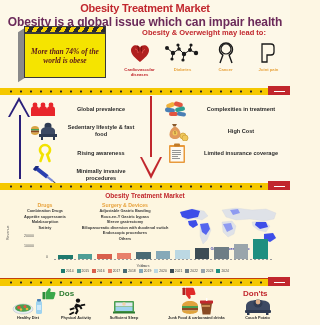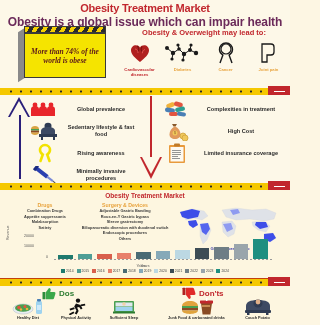--- a/index.html
+++ b/index.html
@@ -132,21 +132,21 @@
   .lg-sw { width: 4px; height: 4px; display: block; }
   .lg-tx { font-size: 3.4px; color: #444; }
 
   
   .dd { position: absolute; left: 0; top: 286px; width: 290px; height: 39px; background: #fdf6e0; }
   .dd-head { position: absolute; display: flex; align-items: center; gap: 3px; }
   .dd-head.dos { left: 42px; top: 1px; }
   .dd-head.donts { left: 182px; top: 1px; }
   .dd-h-tx { font-weight: bold; font-size: 8px; }
   .dd-h-tx.g { color: #2e7d32; }
-  .dd-h-tx.r { color: #c1272d; }
+  .dd-h-tx.r { color: #c1272d; margin-left: 44px; }
   .dd-items { position: absolute; top: 12px; display: flex; }
   .dd-items.dos { left: 4px; width: 144px; }
   .dd-items.donts { left: 166px; width: 122px; }
   .dd-it { flex: 1; text-align: center; }
   .dd-gfx { height: 17px; display: flex; align-items: flex-end; justify-content: center; }
   .dd-lbl { font-size: 3.8px; font-weight: bold; color: #2a2a2a; line-height: 4.6px; margin-top: 1px; }
 </style>
 </head>
 <body>
 

